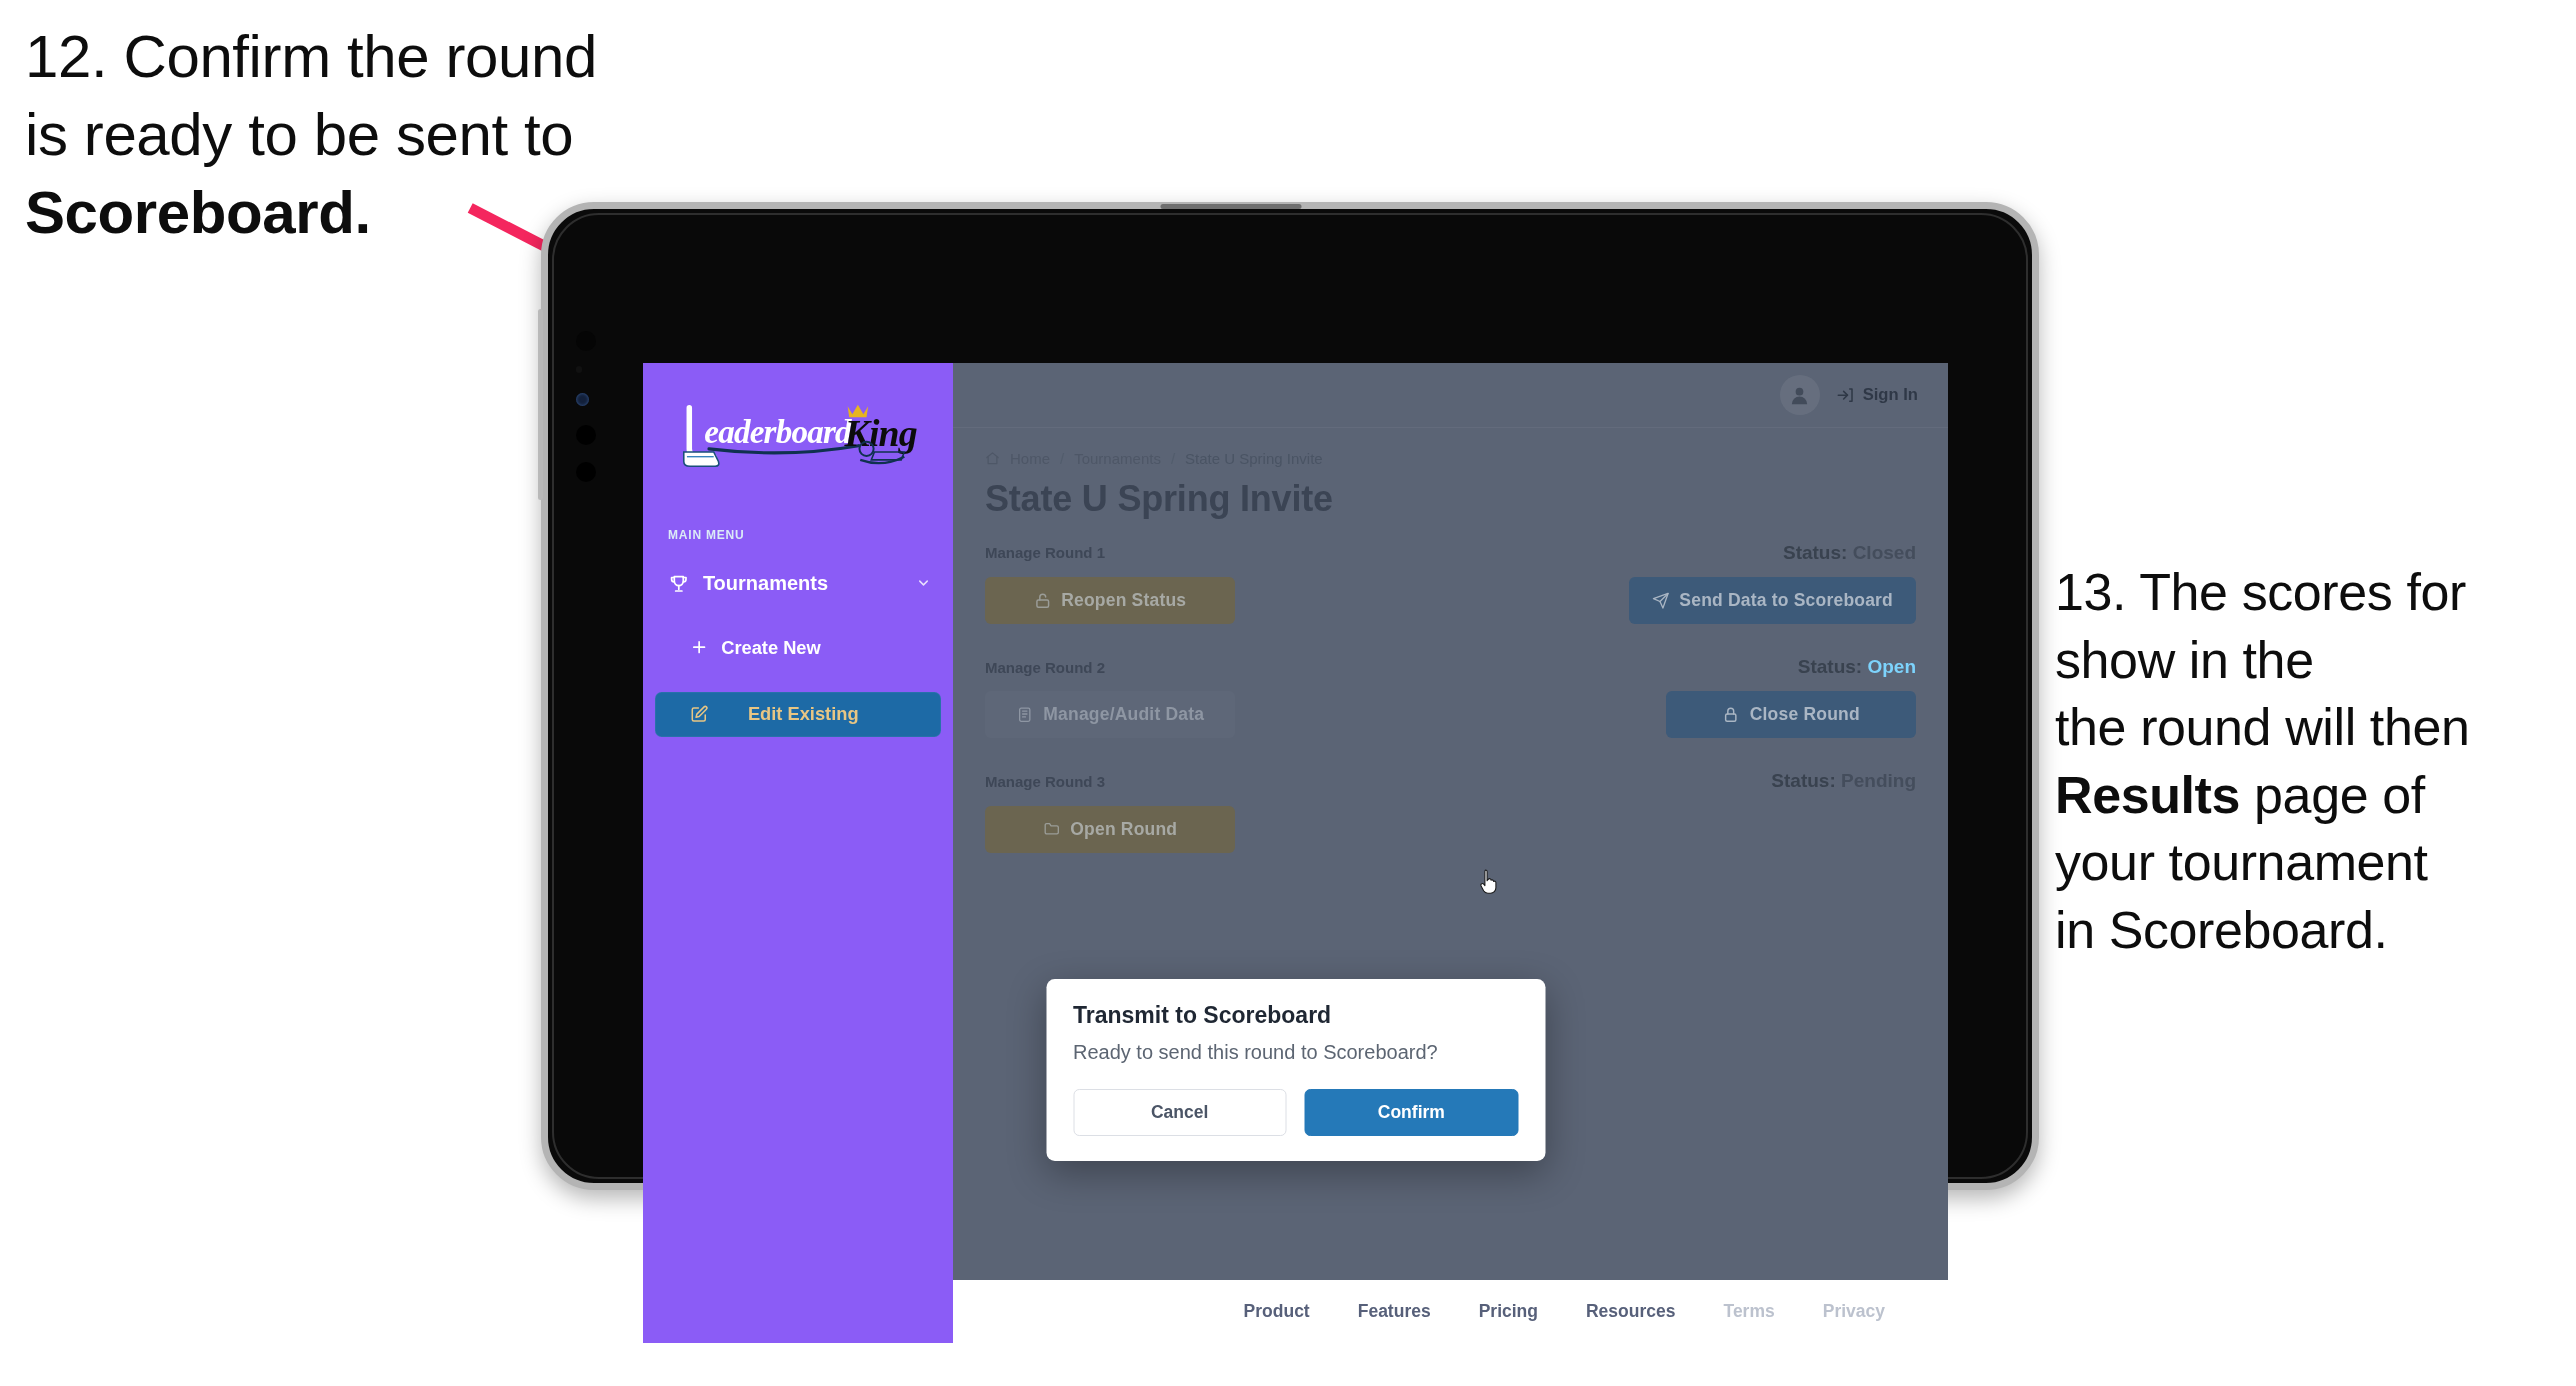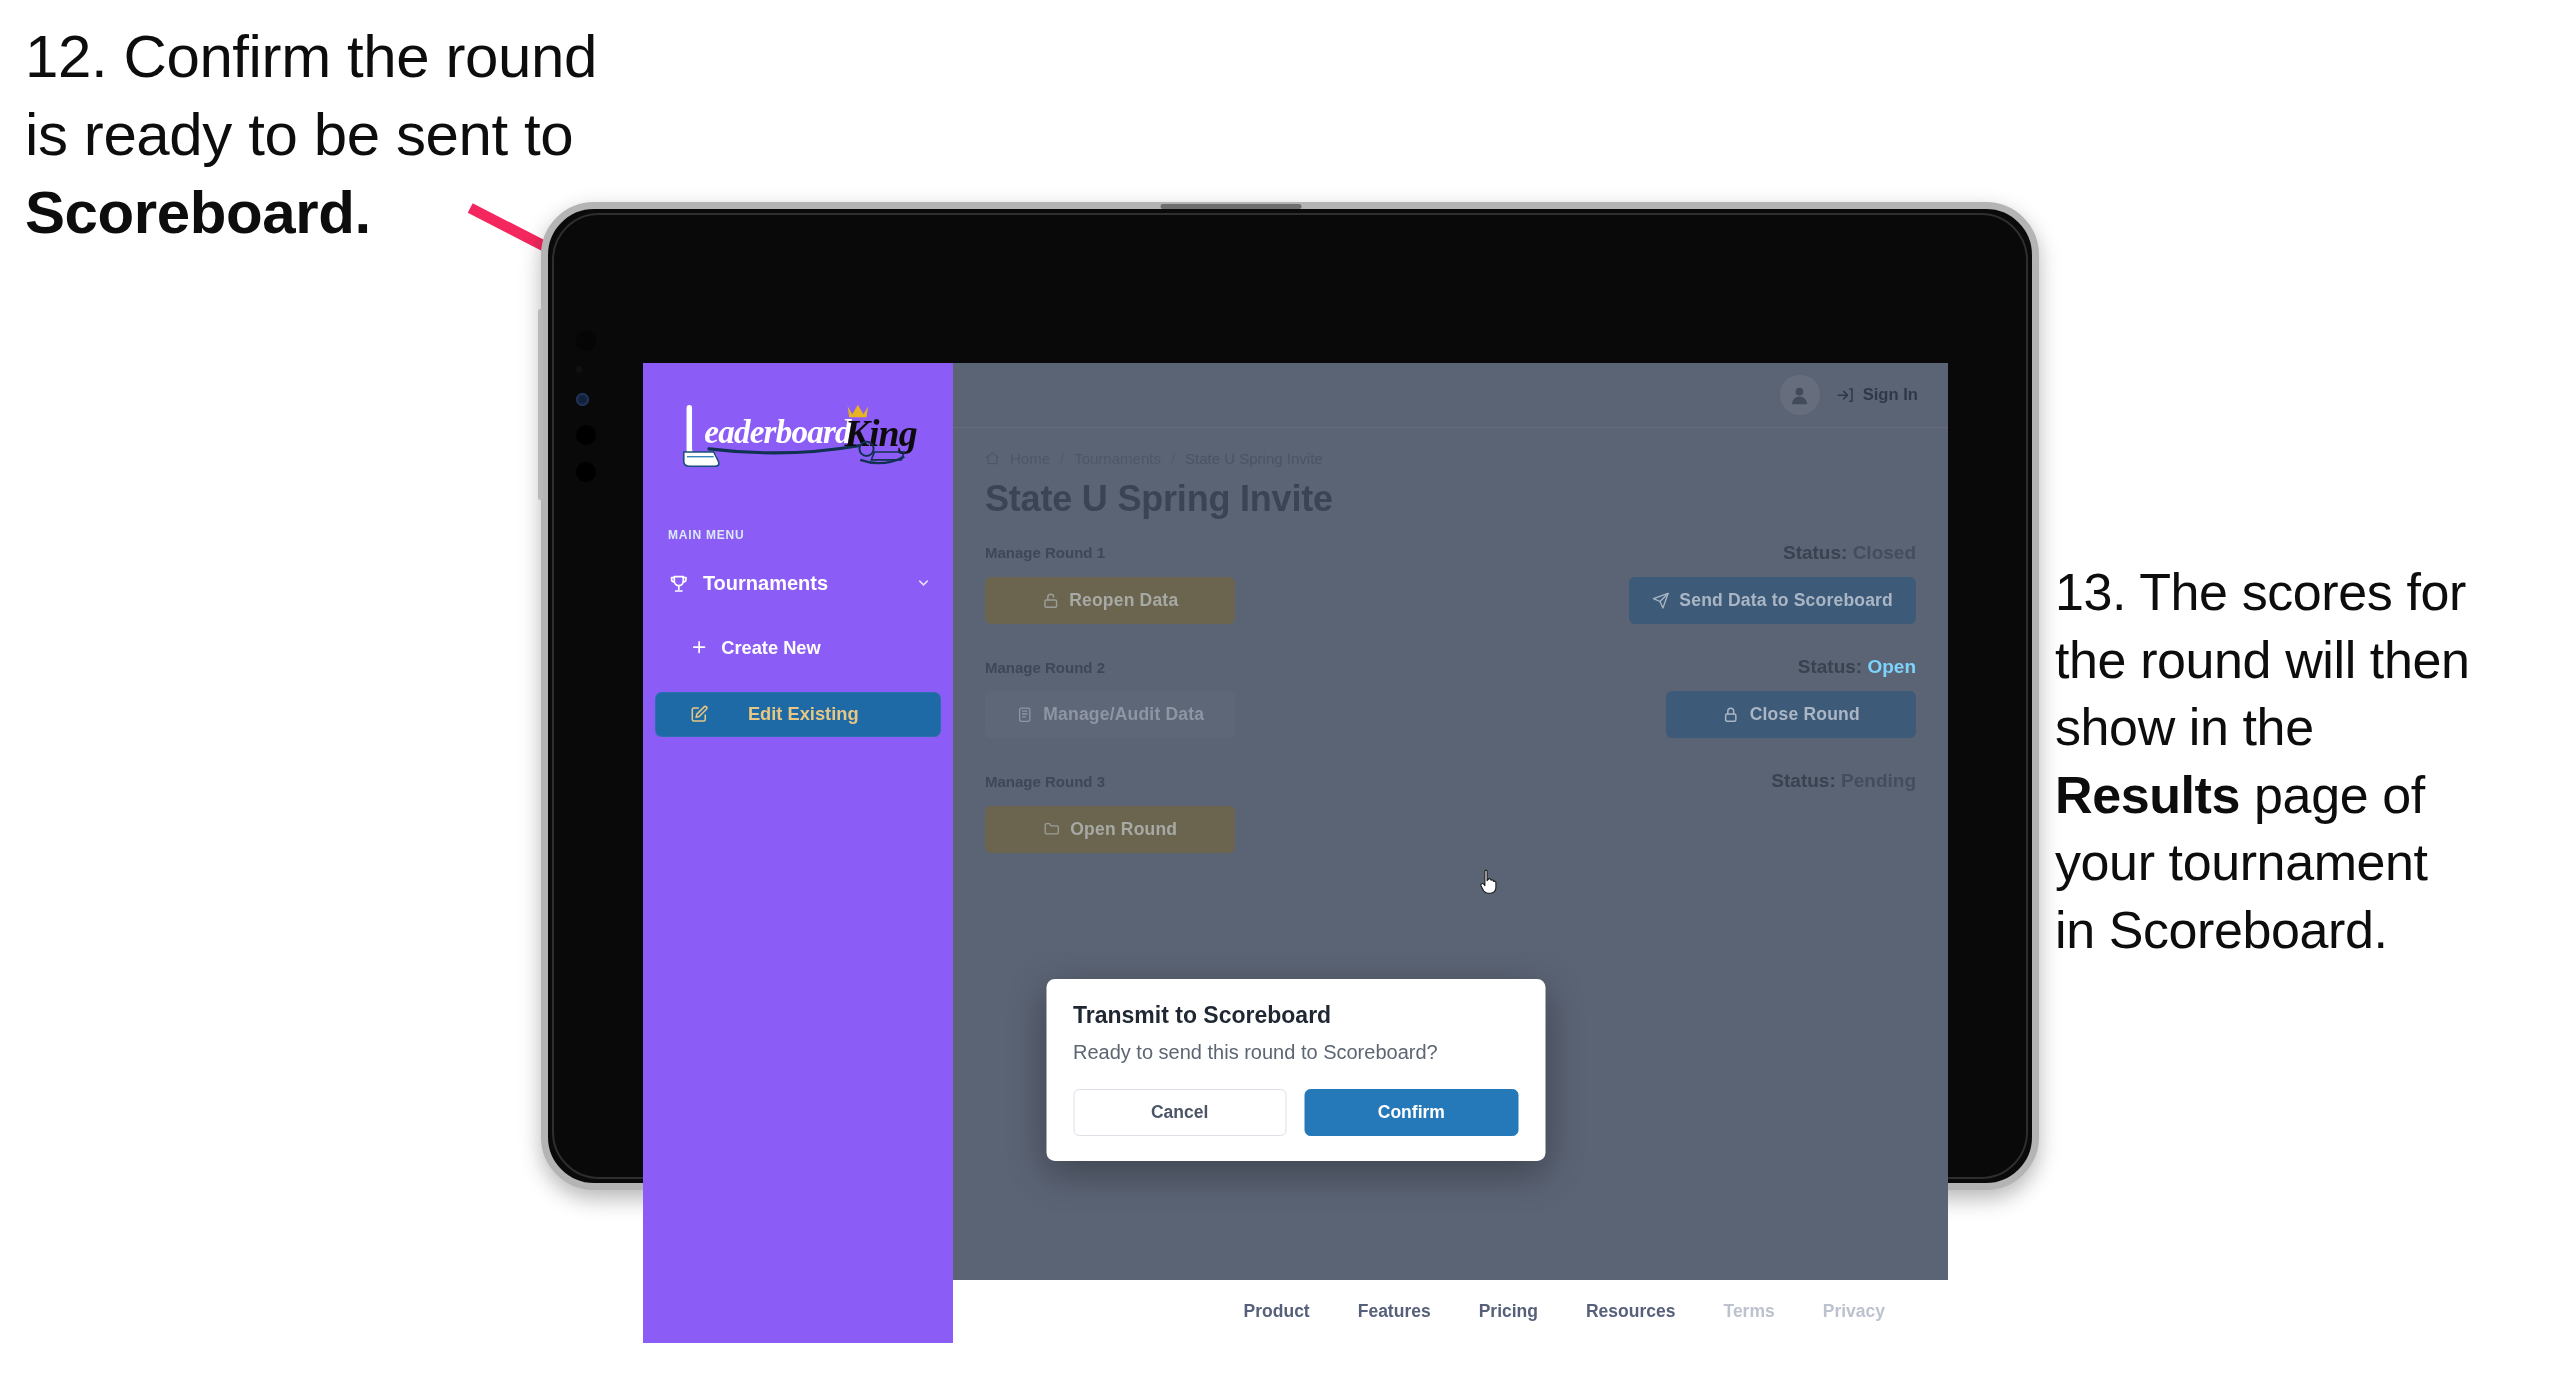--- a/index.html
+++ b/index.html
@@ -200,22 +200,22 @@
 <div id="stage">
 
   <div class="caption" id="caption-left">
     <div>12. Confirm the round</div>
     <div>is ready to be sent to</div>
     <div><b>Scoreboard.</b></div>
   </div>
 
   <div class="caption" id="caption-right">
     <div>13. The scores for</div>
+    <div>show in the</div>
     <div>the round will then</div>
-    <div>show in the</div>
     <div><b>Results</b><span> page of</span></div>
     <div>your tournament</div>
     <div>in Scoreboard.</div>
   </div>
 
   <svg id="arrow" viewBox="0 0 3096 1666">
     <line x1="565" y1="250" x2="1420" y2="690" stroke="#f4265e" stroke-width="13"></line>
     <polygon points="1462,718 1355,678 1408,662 1396,612" fill="#f4265e"></polygon>
   </svg>
 
@@ -344,21 +344,21 @@
               </div>
             </div>
             <div class="round-row">
               <button class="btn btn-olive">
                 <span class="icon-sm">
                   <svg width="17.5" height="17.5" viewBox="0 0 24 24" fill="none" stroke="#9b9d98" stroke-width="2" stroke-linecap="round" stroke-linejoin="round">
                     <rect x="4" y="11" width="16" height="10" rx="2"></rect>
                       <path d="M8 11V7a4 4 0 0 1 8 0"></path>
                   </svg>
                 </span>
-                <span>Reopen Data</span>
+                <span>Reopen Status</span>
               </button>
               <button class="btn btn-steel">
                 <span class="icon-sm">
                   <svg width="17.5" height="17.5" viewBox="0 0 24 24" fill="none" stroke="#aab6c4" stroke-width="1.8" stroke-linecap="round" stroke-linejoin="round">
                     <path d="M22 2L11 13"></path>
                       <path d="M22 2l-7 20-4-9-9-4z"></path>
                   </svg>
                 </span>
                 <span>Send Data to Scoreboard</span>
               </button>

